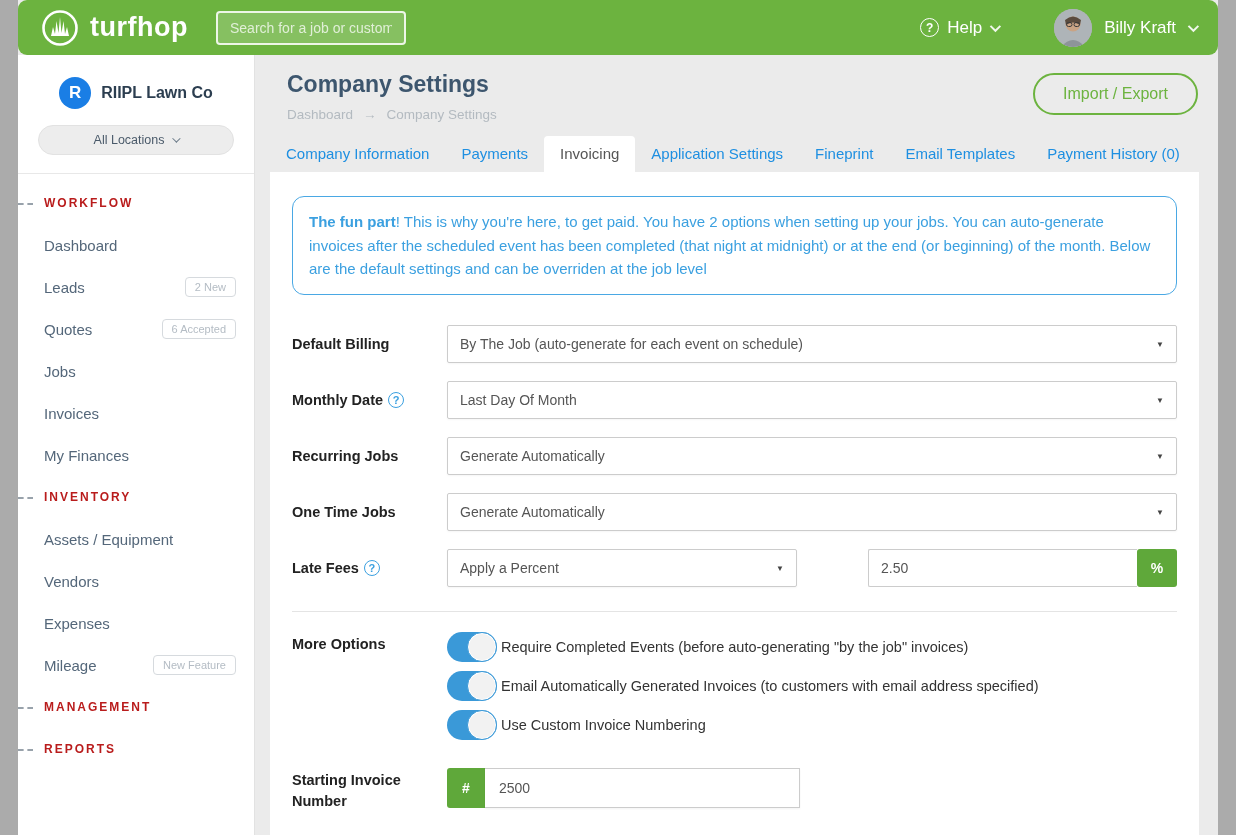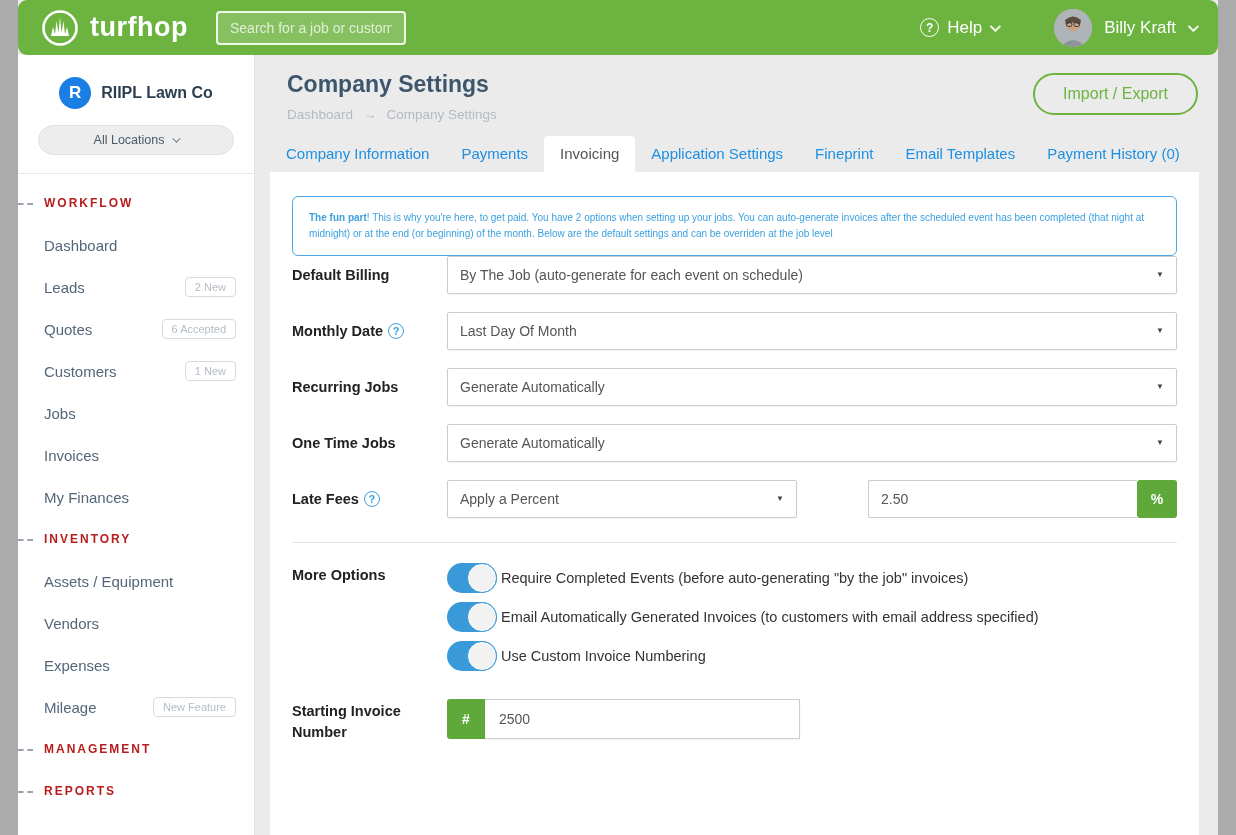--- a/index.html
+++ b/index.html
@@ -95,22 +95,22 @@
   }
   .tabs { display:flex; align-items:flex-end; margin:14px 19px 0 15px; }
   .tab {
     padding:9px 16px 10px; font-size:15px; color:#1e8fe1; cursor:pointer; white-space:nowrap;
   }
   .tab.active { background:#fff; color:#555; border-radius:4px 4px 0 0; }
 
   .panel { background:#fff; margin:0 19px 0 15px; flex:1; padding:24px 22px 0; position:relative; }
 
   .info-box {
-    border:1px solid #4aa8e4; border-radius:6px; padding:13px 16px;
-    color:#3ba0e0; font-size:10px; line-height:1.58; 
+    border:1px solid #4aa8e4; border-radius:12px; padding:13px 16px;
+    color:#3ba0e0; font-size:15px; line-height:1.58; margin-bottom:30px;
   }
   .info-box strong { font-weight:700; }
 
   .frow { display:flex; align-items:center; margin-bottom:18px; }
   .frow.align-top { align-items:flex-start; }
   .flabel { width:155px; flex:0 0 auto; font-size:14.5px; color:#222; font-weight:600; display:flex; align-items:center; gap:5px; }
   .flabel .wrap { line-height:1.45; }
   .help-dot {
     width:16px; height:16px; border:1.5px solid #3ba0e0; border-radius:50%;
     display:inline-flex; align-items:center; justify-content:center;
@@ -224,24 +224,20 @@
         </li>
         <li class="item">
           <span>Leads</span>
           <span class="badge">2 New</span>
         </li>
         <li class="item">
           <span>Quotes</span>
           <span class="badge">6 Accepted</span>
         </li>
         <li class="item">
-          <span>Customers</span>
-          <span class="badge">1 New</span>
-        </li>
-        <li class="item">
           <span>Jobs</span>
         </li>
         <li class="item">
           <span>Invoices</span>
         </li>
         <li class="item">
           <span>My Finances</span>
         </li>
 
         <li class="section">INVENTORY</li>

